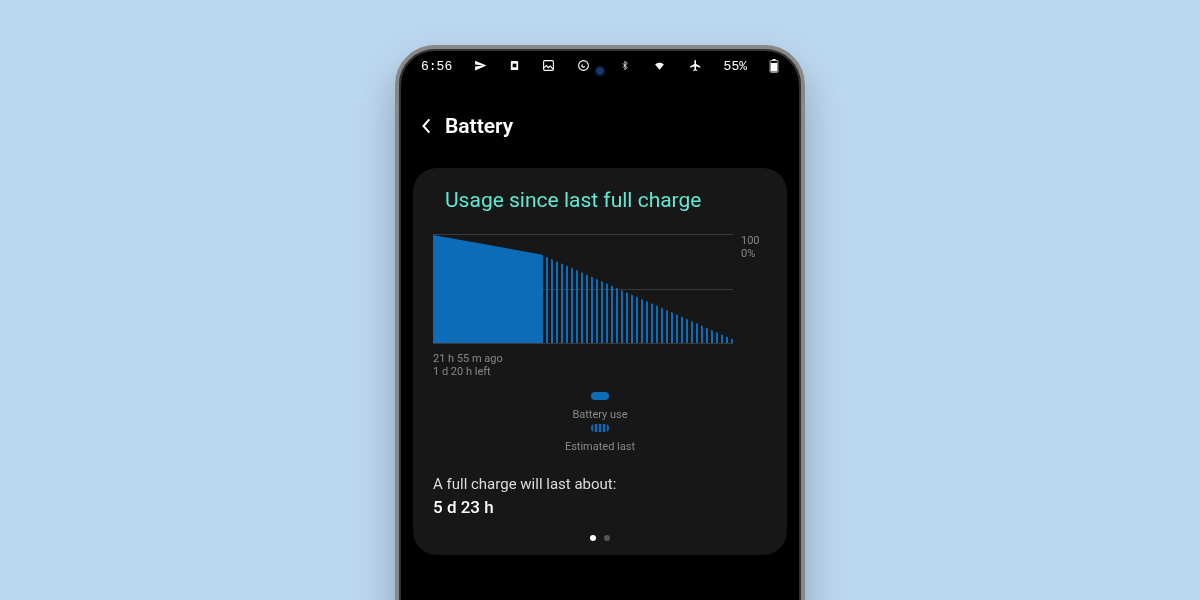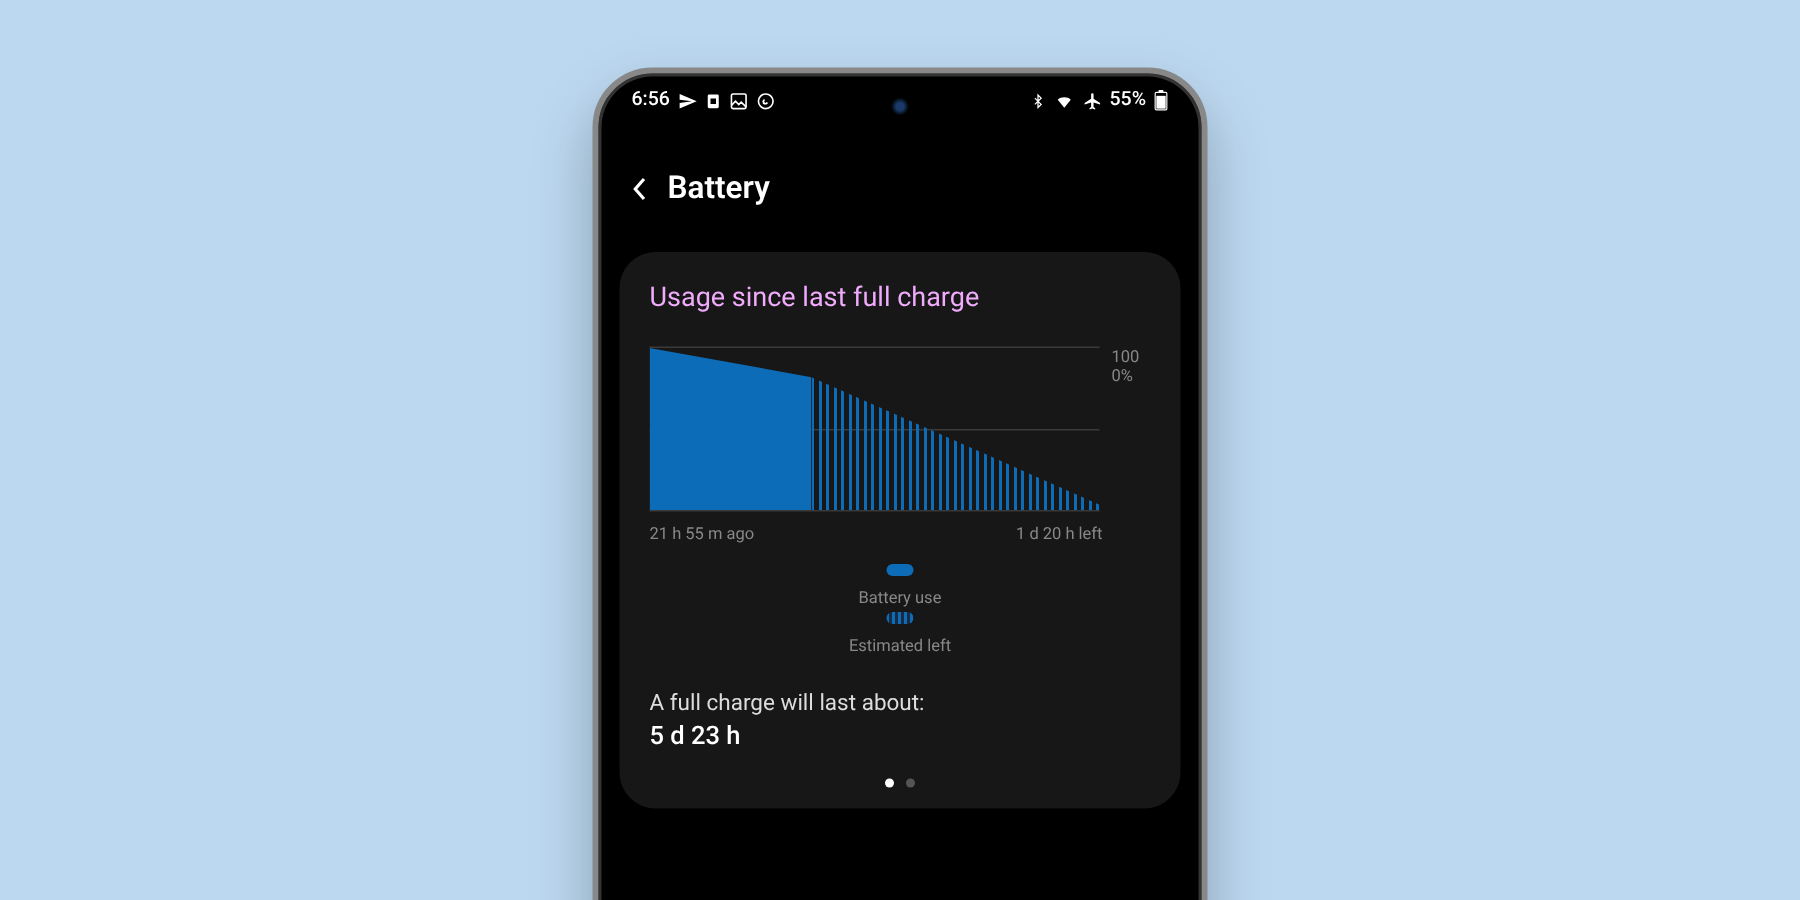--- a/index.html
+++ b/index.html
@@ -37,43 +37,44 @@
   }
   .statusbar {
     display: flex;
     justify-content: space-between;
     align-items: center;
     padding: 10px 22px 4px;
     color: #fff;
     font-size: 13px;
     font-weight: 500;
   }
-  .sb-left, .sb-right { display: flex; align-items: flex-end; gap: 5px; }
+  .sb-left, .sb-right { display: flex; align-items: flex-start; gap: 22px; font-family: Liberation Mono, monospace; }
   .sb-right svg, .sb-left svg { display: block; }
   .titlebar {
     display: flex;
     align-items: center;
     gap: 14px;
     padding: 36px 22px 30px;
     color: #fff;
   }
   .titlebar .back { width: 10px; height: 18px; }
   .titlebar h1 { font-size: 21px; font-weight: 600; }
   .card {
     margin: 0 14px;
     background: #171717;
     border-radius: 24px;
     padding: 20px 20px 14px;
     color: #e8e8e8;
   }
   .section-title {
-    font-size: 18px;
+    font-size: 21px;
     font-weight: 400;
-    color: #f0abfc;
+    color: #5eead4;
     margin-bottom: 22px;
+    margin-left: 12px;
   }
   .chart-wrap { display: flex; gap: 8px; }
   .chart {
     flex: 1;
     position: relative;
     height: 110px;
     border-top: 1px solid #3a3a3a;
     border-bottom: 1px solid #3a3a3a;
   }
   .chart .mid {
@@ -109,20 +110,21 @@
     height: 110px;
     width: 26px;
   }
   .xlabels {
     display: flex;
     justify-content: space-between;
     font-size: 11px;
     color: #888;
     margin-top: 8px;
     padding-right: 32px;
+    flex-direction: column;
   }
   .legend { margin-top: 14px; }
   .legend-row {
     display: flex;
     align-items: center;
     gap: 8px;
     font-size: 11px;
     color: #888;
     margin-bottom: 3px;
     flex-direction: column;
@@ -208,21 +210,21 @@
       <span>1 d 20 h left</span>
     </div>
 
     <div class="legend">
       <div class="legend-row">
         <div class="swatch solid"></div>
         <span>Battery use</span>
       </div>
       <div class="legend-row">
         <div class="swatch stripe"></div>
-        <span>Estimated left</span>
+        <span>Estimated last</span>
       </div>
     </div>
 
     <div class="estimate-label">A full charge will last about:</div>
     <div class="estimate-value">5 d 23 h</div>
 
     <div class="dots">
       <div class="dot active"></div>
       <div class="dot"></div>
     </div>

